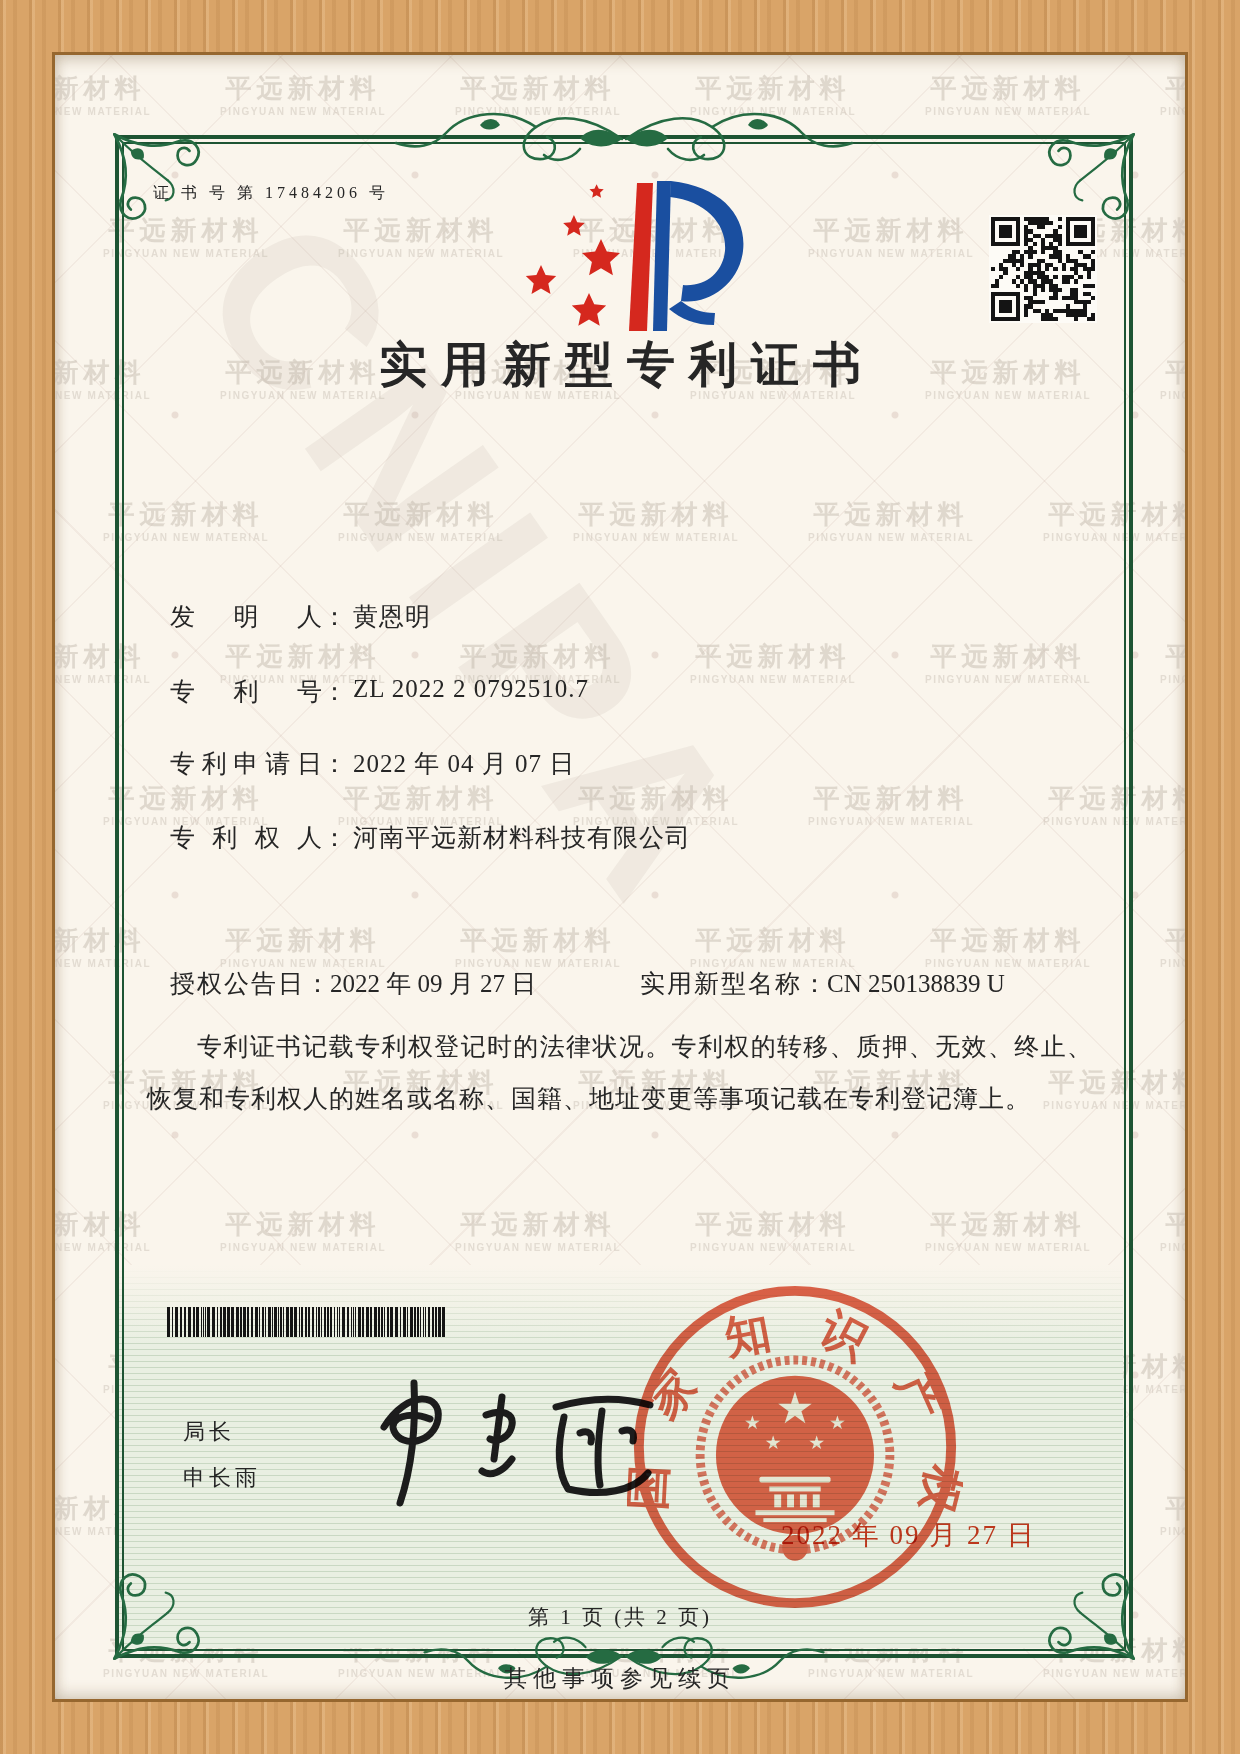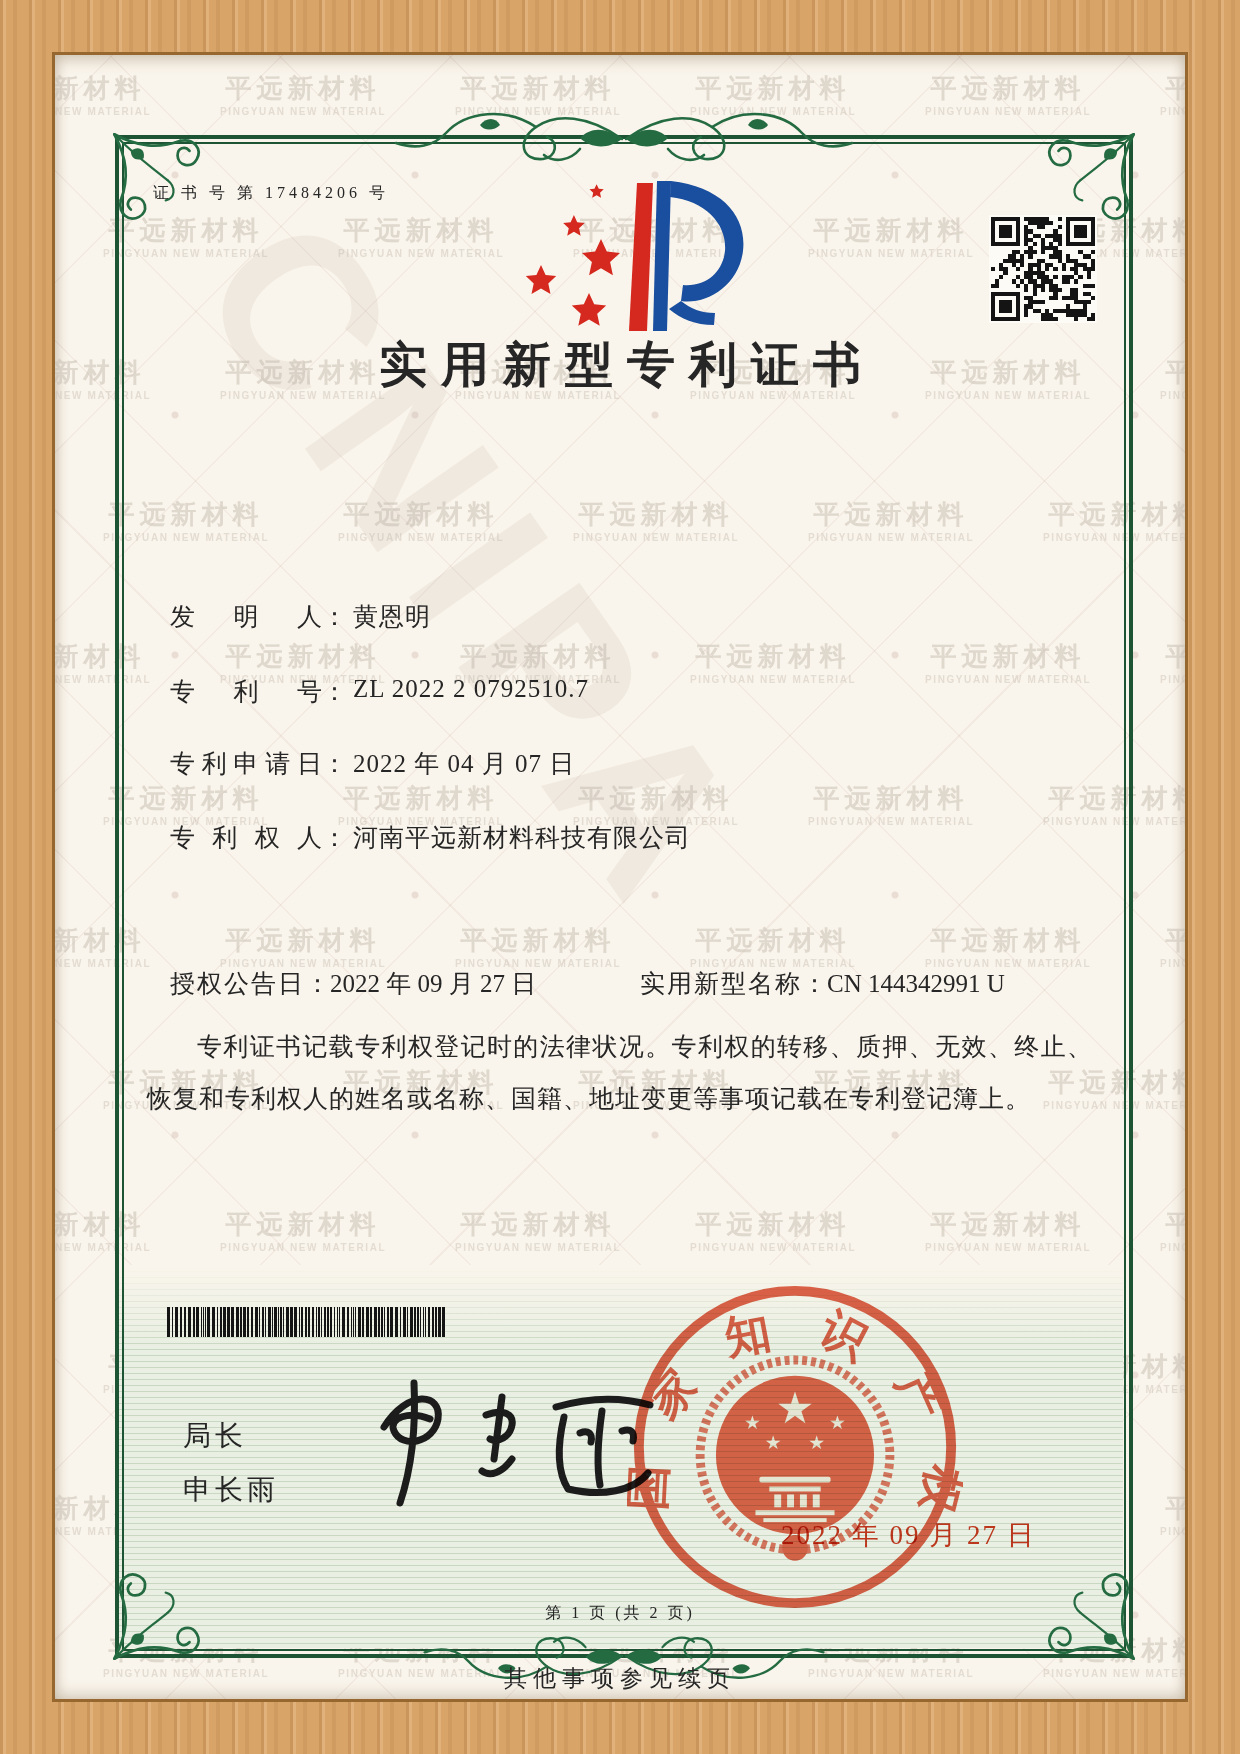--- a/index.html
+++ b/index.html
@@ -59,26 +59,26 @@
   .grant2{position:absolute;left:470px;top:0;white-space:nowrap;}
   .glabel{letter-spacing:2px;}
   .paras{position:absolute;left:92px;top:966px;width:946px;font-size:25px;line-height:52px;text-align:justify;}
   .paras p{margin:0;text-indent:2em;letter-spacing:1px;}
   
   .wavy{position:absolute;left:62px;top:1210px;width:1006px;height:383px;
     background:repeating-linear-gradient(180deg, rgba(128,162,124,.30) 0 1px, rgba(0,0,0,0) 1px 6px), #e9efe2;}
   .wavy::before{content:"";position:absolute;left:0;top:0;width:100%;height:80px;
     background:linear-gradient(180deg,#faf5ec 0%, rgba(250,245,236,0) 100%);}
   .barcode{position:absolute;left:112px;top:1252px;}
-  .director{position:absolute;left:128px;top:1362px;font-family:"Liberation Sans","DejaVu Sans",sans-serif;font-size:28px;letter-spacing:4px;}
+  .director{position:absolute;left:128px;top:1362px;font-family:"Liberation Sans","DejaVu Sans",sans-serif;font-size:22px;letter-spacing:4px;}
   .director div{margin-bottom:16px;}
   .sig{position:absolute;left:295px;top:1312px;}
   .seal{position:absolute;left:572px;top:1224px;opacity:.9;mix-blend-mode:multiply;}
   .sealdate{position:absolute;left:726px;top:1462px;font-size:27px;letter-spacing:2px;color:#cf3a1f;mix-blend-mode:multiply;white-space:nowrap;}
-  .pageinfo{position:absolute;left:0;width:100%;top:1548px;text-align:center;font-size:16px;letter-spacing:3px;}
+  .pageinfo{position:absolute;left:0;width:100%;top:1548px;text-align:center;font-size:21px;letter-spacing:3px;}
   .contnote{position:absolute;left:0;width:100%;top:1608px;text-align:center;font-size:23px;letter-spacing:6px;}
   .hiddefs{position:absolute;width:0;height:0;overflow:hidden;}
 </style>
 </head>
 <body>
 
 <svg class="hiddefs" aria-hidden="true">
   <defs>
     <g id="corner-flo" fill="none" stroke="#256b42" stroke-width="3" stroke-linecap="round">
       <path d="M8,8 C22,34 24,56 15,80"></path>
@@ -752,21 +752,21 @@
   <div class="row" style="top:692px">
     <span class="flabel">专利申请日</span><span class="fcolon">：</span><span class="fvalue">2022 年 04 月 07 日</span>
   </div>
   <div class="row" style="top:766px">
     <span class="flabel">专利权人</span><span class="fcolon">：</span><span class="fvalue">河南平远新材料科技有限公司</span>
   </div>
 
   <div class="row" style="top:912px">
     <span class="glabel">授权公告日</span><span>：</span><span>2022 年 09 月 27 日</span>
     <span class="grant2">
-      <span class="glabel">实用新型名称</span><span>：</span><span>CN 144342991 U</span>
+      <span class="glabel">实用新型名称</span><span>：</span><span>CN 250138839 U</span>
     </span>
   </div>
 
   <div class="paras">
     <p>专利证书记载专利权登记时的法律状况。专利权的转移、质押、无效、终止、恢复和专利权人的姓名或名称、国籍、地址变更等事项记载在专利登记簿上。</p>
   </div>
 
   <div class="barcode"><svg width="282" height="30" viewBox="0 0 282 30" fill="#141414">
         <rect x="0" y="0" width="3" height="30"></rect>
         <rect x="5" y="0" width="1" height="30"></rect>

